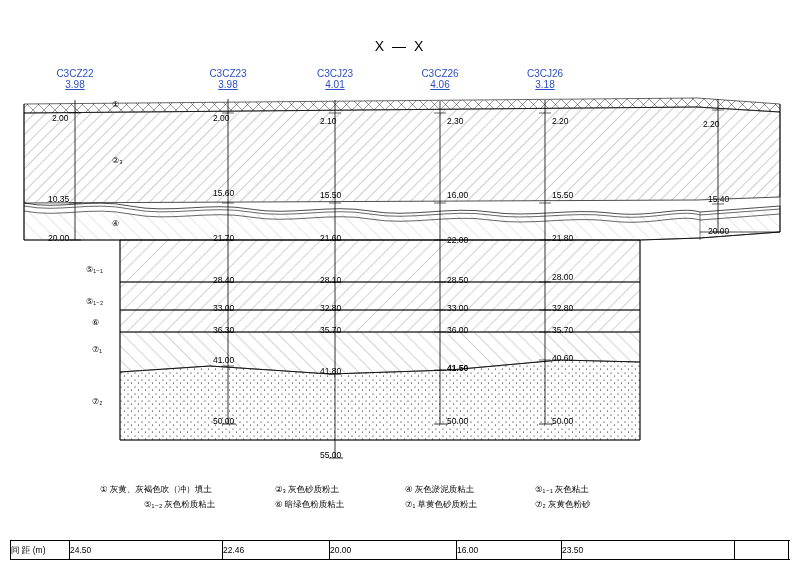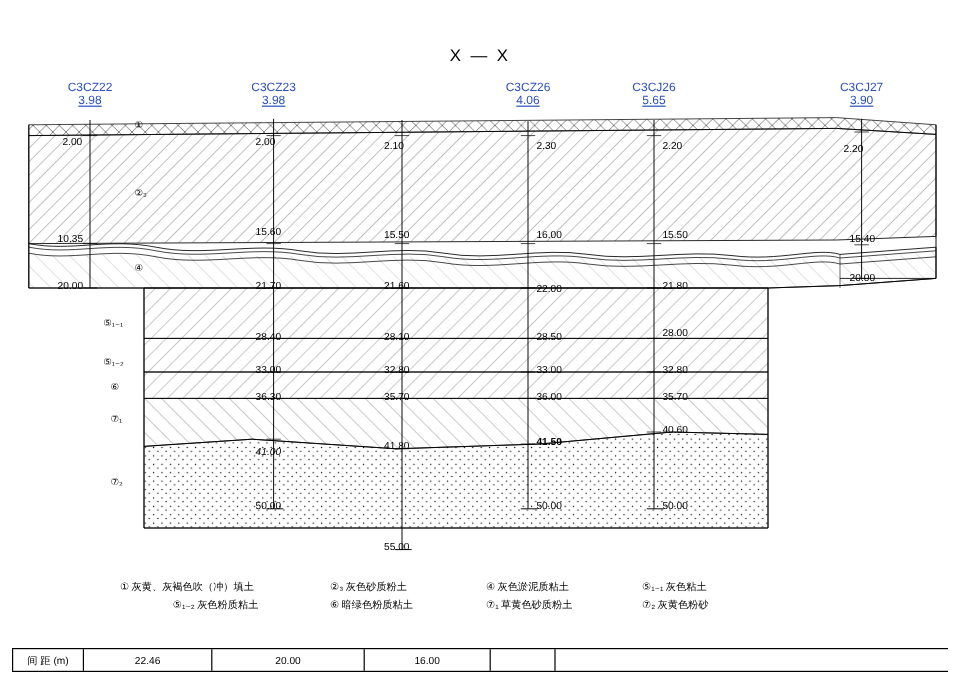--- a/index.html
+++ b/index.html
@@ -43,21 +43,21 @@
   .legend-item{display:flex;align-items:center;white-space:nowrap;}
   .legend-item .sym{margin-right:2px;}
 
   .bottom-table{
     position:absolute;left:10px;top:540px;width:780px;height:18px;
     border-top:1px solid #000;border-bottom:1px solid #000;
     font-size:8.5px;
   }
   .bt-row{display:flex;height:18px;align-items:center;}
   .bt-cell{
-    height:18px;line-height:18px;text-align:center;
+    height:18px;line-height:18px;
     border-right:1px solid #000;box-sizing:border-box;
   }
   .bt-cell:first-child{border-left:1px solid #000;}
 </style>
 </head>
 <body>
 
 <div id="root">
 
   <div class="subtitle">X — X</div>
@@ -190,44 +190,44 @@
   </div>
 
   <div class="bh-label" style="left:30px;top:68px;width:90px;">
     <span class="bh-name">C3CZ22</span>
     <span class="bh-elev">3.98</span>
   </div>
   <div class="bh-label" style="left:183px;top:68px;width:90px;">
     <span class="bh-name">C3CZ23</span>
     <span class="bh-elev">3.98</span>
   </div>
+  <div class="bh-label" style="left:290px;top:68px;width:90px;">
+    <span class="bh-name">C3CJ23</span>
+    <span class="bh-elev">4.01</span>
+  </div>
   <div class="bh-label" style="left:395px;top:68px;width:90px;">
     <span class="bh-name">C3CZ26</span>
     <span class="bh-elev">4.06</span>
   </div>
   <div class="bh-label" style="left:500px;top:68px;width:90px;">
     <span class="bh-name">C3CJ26</span>
-    <span class="bh-elev">5.65</span>
-  </div>
-  <div class="bh-label" style="left:673px;top:68px;width:90px;">
-    <span class="bh-name">C3CJ27</span>
-    <span class="bh-elev">3.90</span>
+    <span class="bh-elev">3.18</span>
   </div>
 
   <div class="depth" style="left:52px;top:113px;">2.00</div>
   <div class="depth" style="left:48px;top:194px;">10.35</div>
   <div class="depth" style="left:48px;top:233px;">20.00</div>
 
   <div class="depth" style="left:213px;top:113px;">2.00</div>
   <div class="depth" style="left:213px;top:188px;">15.60</div>
   <div class="depth" style="left:213px;top:233px;">21.70</div>
   <div class="depth" style="left:213px;top:275px;">28.40</div>
   <div class="depth" style="left:213px;top:303px;">33.00</div>
   <div class="depth" style="left:213px;top:325px;">36.30</div>
-  <div class="depth" style="left:213px;top:371px;font-style:italic;">41.00</div>
+  <div class="depth" style="left:213px;top:355px;">41.00</div>
   <div class="depth" style="left:213px;top:416px;">50.00</div>
 
   <div class="depth" style="left:320px;top:116px;">2.10</div>
   <div class="depth" style="left:320px;top:190px;">15.50</div>
   <div class="depth" style="left:320px;top:233px;">21.60</div>
   <div class="depth" style="left:320px;top:275px;">28.10</div>
   <div class="depth" style="left:320px;top:303px;">32.80</div>
   <div class="depth" style="left:320px;top:325px;">35.70</div>
   <div class="depth" style="left:320px;top:366px;">41.80</div>
   <div class="depth" style="left:320px;top:450px;">55.00</div>
@@ -298,20 +298,22 @@
       <div class="legend-item" style="width:110px;">
         <span class="sym">⑦₂</span>
         <span>灰黄色粉砂</span>
       </div>
     </div>
   </div>
 
   <div class="bottom-table">
     <div class="bt-row">
       <div class="bt-cell" style="width:60px;">间   距 (m)</div>
+      <div class="bt-cell" style="width:153px;">24.50</div>
       <div class="bt-cell" style="width:107px;">22.46</div>
       <div class="bt-cell" style="width:127px;">20.00</div>
       <div class="bt-cell" style="width:105px;">16.00</div>
+      <div class="bt-cell" style="width:173px;">23.50</div>
       <div class="bt-cell" style="width:54px;"></div>
     </div>
   </div>
 
 </div>
 
 </body></html>

